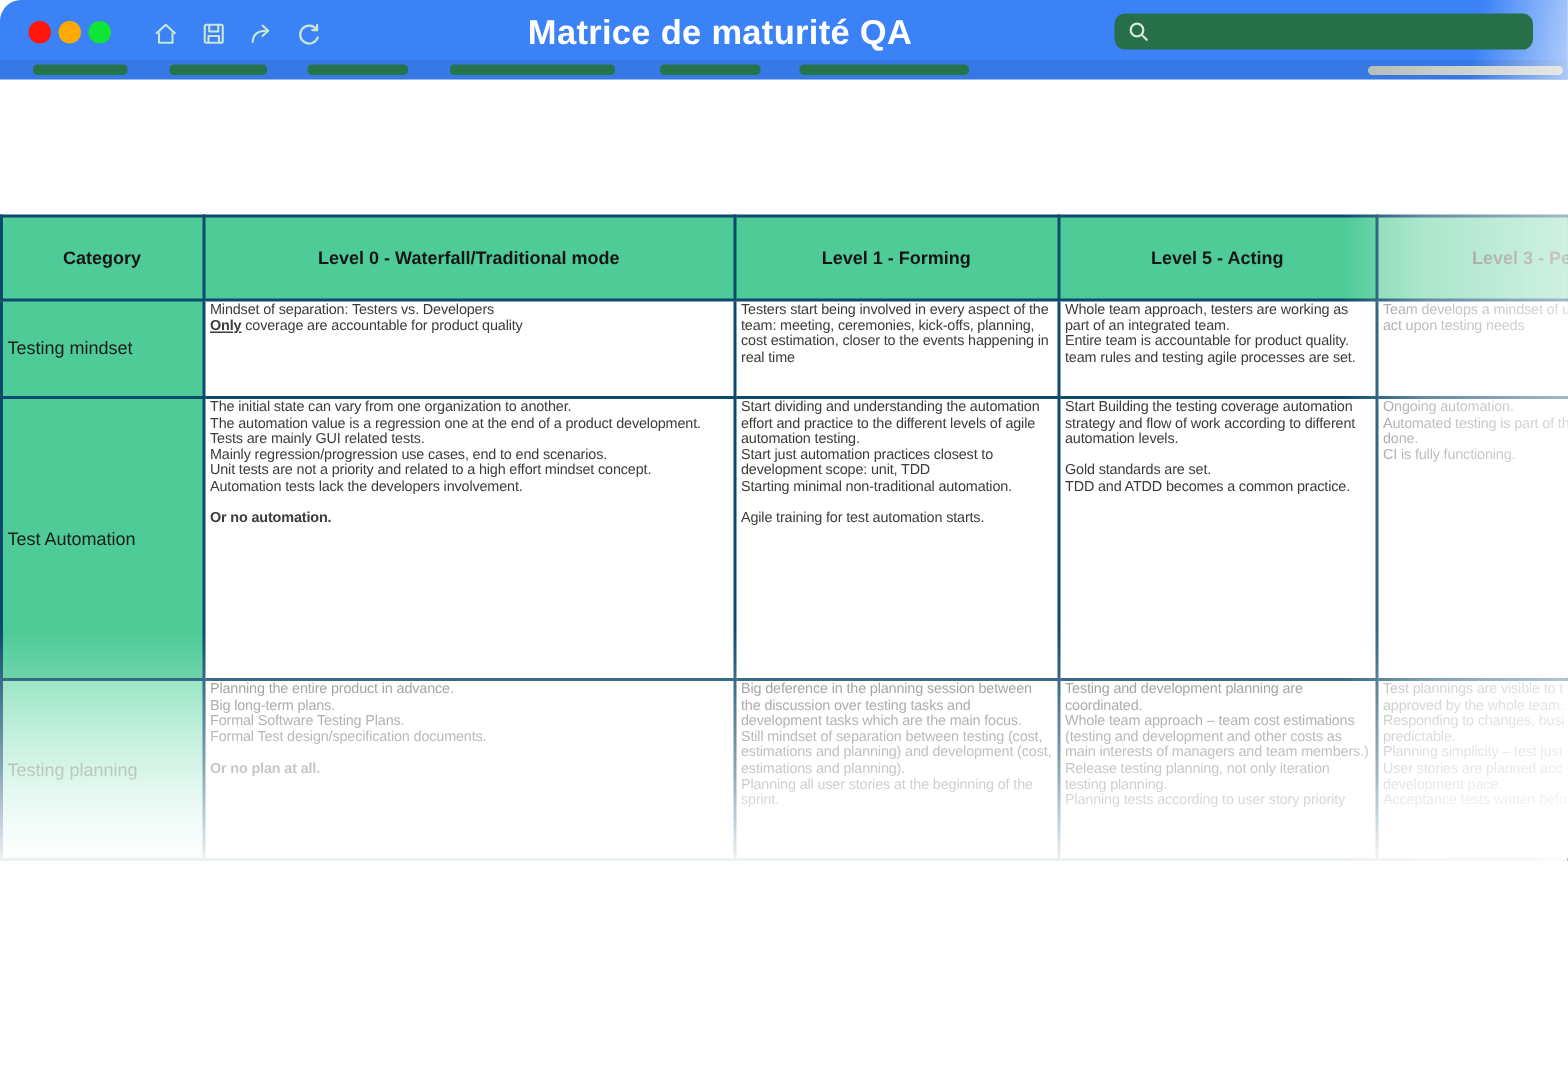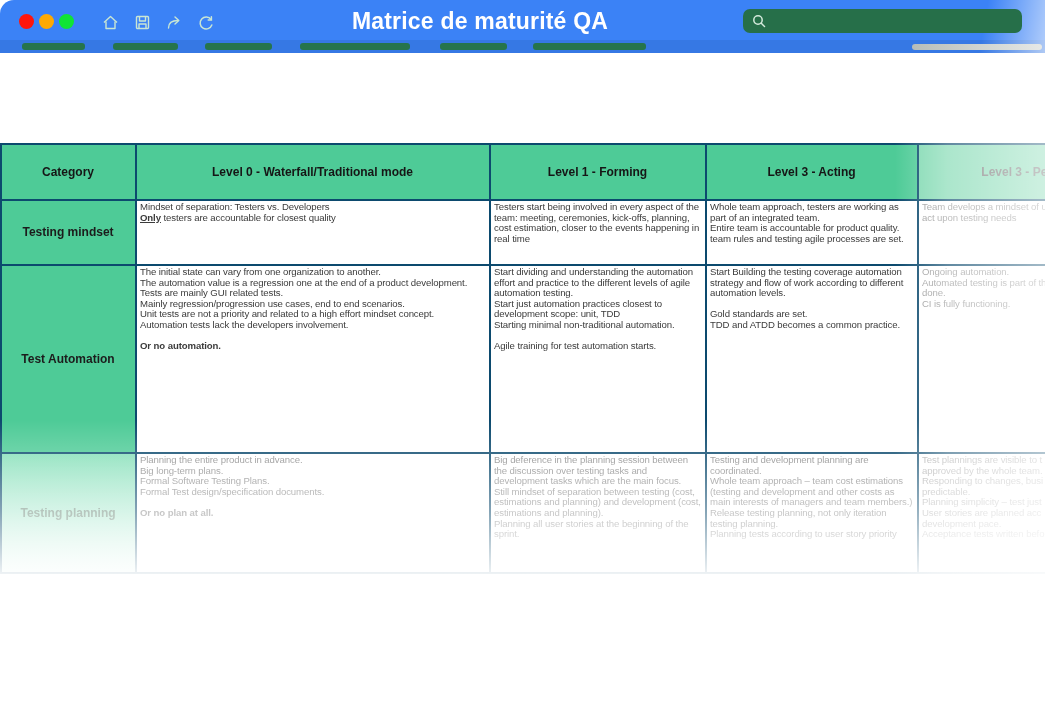--- a/index.html
+++ b/index.html
@@ -51,22 +51,22 @@
     position:absolute;top:143px;left:0;width:1160px;
     border-collapse:collapse;table-layout:fixed;
     font-size:9.6px;line-height:10.6px;letter-spacing:-0.1px;color:#3b3b3b;
   }
   .matrix th,.matrix td{border:2px solid #0c4a6e;vertical-align:top;padding:1px 4px 1px 3px;}
   .matrix th{
     background:#4ecb97;font-size:12px;letter-spacing:0;font-weight:bold;color:#161616;
     height:52px;vertical-align:middle;text-align:center;
   }
   .matrix td.cat{
-    background:#4ecb97;font-weight:bold;font-size:12px;letter-spacing:0;color:#1c1c1c;
-    text-align:center;vertical-align:middle;
+    background:#4ecb97;font-weight:normal;font-size:12px;letter-spacing:0;color:#1c1c1c;
+    text-align:left;vertical-align:middle;
   }
   .matrix th.dim{color:#6e6e6e;background:#7fd9b1;}
   .matrix td.dim{color:#9a9a9a;}
   .matrix tr.faded td{color:#8d8d8d;}
   .matrix tr.faded td.dim{color:#a8a8a8;}
   .matrix tr.faded td.cat{
     background:linear-gradient(to bottom,#84dfb8,#daf6eb);color:#6f8d7d;
   }
   .line{min-height:10.6px;}
   .b{font-weight:bold;}
@@ -150,30 +150,30 @@
       <col style="width:354px">
       <col style="width:216px">
     <col style="width:212px">
       <col style="width:243px">
   </colgroup>
   <thead>
       <tr>
         <th>Category</th>
         <th>Level 0 - Waterfall/Traditional mode</th>
         <th>Level 1 - Forming</th>
-        <th>Level 3 - Acting</th>
+        <th>Level 5 - Acting</th>
         <th class="dim">Level 3 - Performing</th>
       </tr>
     </thead>
   <tbody>
       <tr style="height: 65px;">
         <td class="cat">Testing mindset</td>
         <td>
           <div class="line">Mindset of separation: Testers vs. Developers</div>
-          <div class="line"><span class="b u">Only</span><span> testers are accountable for closest quality</span></div>
+          <div class="line"><span class="b u">Only</span><span> coverage are accountable for product quality</span></div>
         </td>
         <td>
           <div class="line">Testers start being involved in every aspect of the team: meeting, ceremonies, kick-offs, planning, cost estimation, closer to the events happening in real time</div>
         </td>
         <td>
           <div class="line">Whole team approach, testers are working as part of an integrated team.</div>
           <div class="line">Entire team is accountable for product quality.</div>
           <div class="line">team rules and testing agile processes are set.</div>
         </td>
         <td class="dim">

